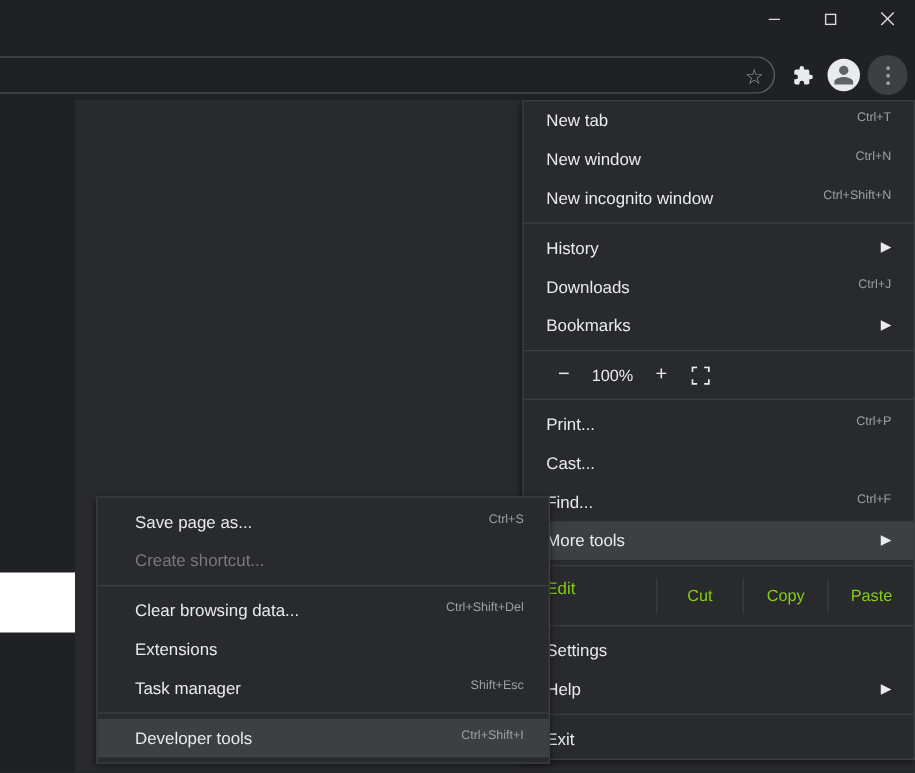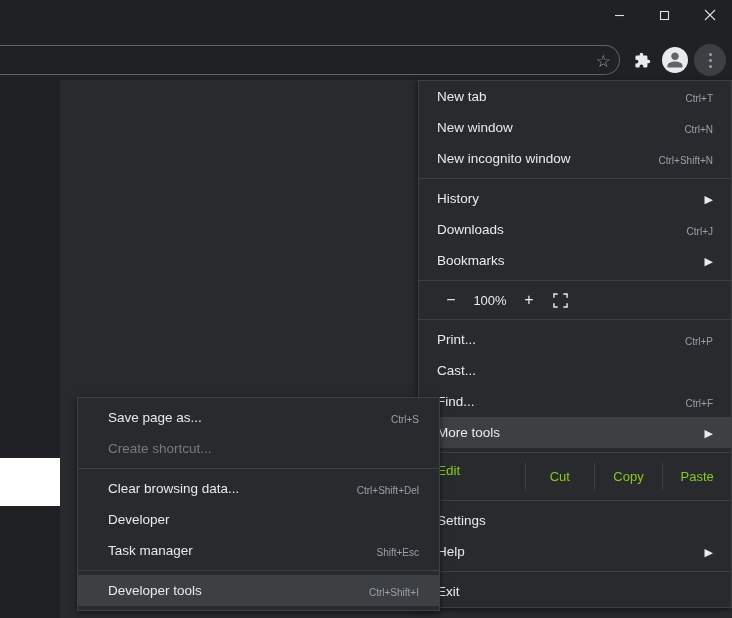--- a/index.html
+++ b/index.html
@@ -20,21 +20,21 @@
   .avatar svg { fill:#5f6368; }
   .kebab { width: 32px; height: 32px; border-radius:50%; background:#3c4043; display:flex; flex-direction:column; align-items:center; justify-content:center; gap:3px; }
   .kebab span { width:3px; height:3px; border-radius:50%; background:#9aa0a6; }
 
   
   .white-strip { position:absolute; left:0; top:458px; width:60px; height:48px; background:#fff; }
   .dark-panel { position:absolute; left:60px; top:80px; right:0; bottom:0; background:#292a2d; }
 
   
   .menu { position:absolute; top:80px; right:0; width:314px; background:#292a2d; border:1px solid #3c4043; box-shadow: -1px 2px 6px rgba(0,0,0,.5); }
-  .menu-item { display:flex; align-items:flex-end; justify-content:space-between; padding:8px 18px; color:#e8eaed; font-size:13.5px; }
+  .menu-item { display:flex; align-items:flex-start; justify-content:space-between; padding:8px 18px; color:#e8eaed; font-size:13.5px; }
   .menu-item.hover { background:#3c4043; }
   .shortcut { color:#9aa0a6; font-size:10px; }
   .sep { height:1px; background:#3c4043; margin:4px 0; }
   .sub-arrow { color:#e8eaed; font-size:11px; }
 
   .zoom-row { display:flex; align-items:center; padding:6px 10px 6px 18px; color:#e8eaed; font-size:13.5px; }
   .zoom-row .lbl { flex:1; }
   .zoom-btn { width:28px; text-align:center; color:#e8eaed; font-size:16px; }
   .zoom-val { width:50px; text-align:center; font-size:13px; }
   .full-icon { width:34px; display:flex; justify-content:center; }
@@ -178,21 +178,21 @@
   </div>
   <div class="menu-item disabled">
     <span>Create shortcut...</span>
   </div>
   <div class="sep"></div>
   <div class="menu-item">
     <span>Clear browsing data...</span>
     <span class="shortcut">Ctrl+Shift+Del</span>
   </div>
   <div class="menu-item">
-    <span>Developer</span>
+    <span>Extensions</span>
   </div>
   <div class="menu-item">
     <span>Task manager</span>
     <span class="shortcut">Shift+Esc</span>
   </div>
   <div class="sep"></div>
   <div class="menu-item hover">
     <span>Developer tools</span>
     <span class="shortcut">Ctrl+Shift+I</span>
   </div>

